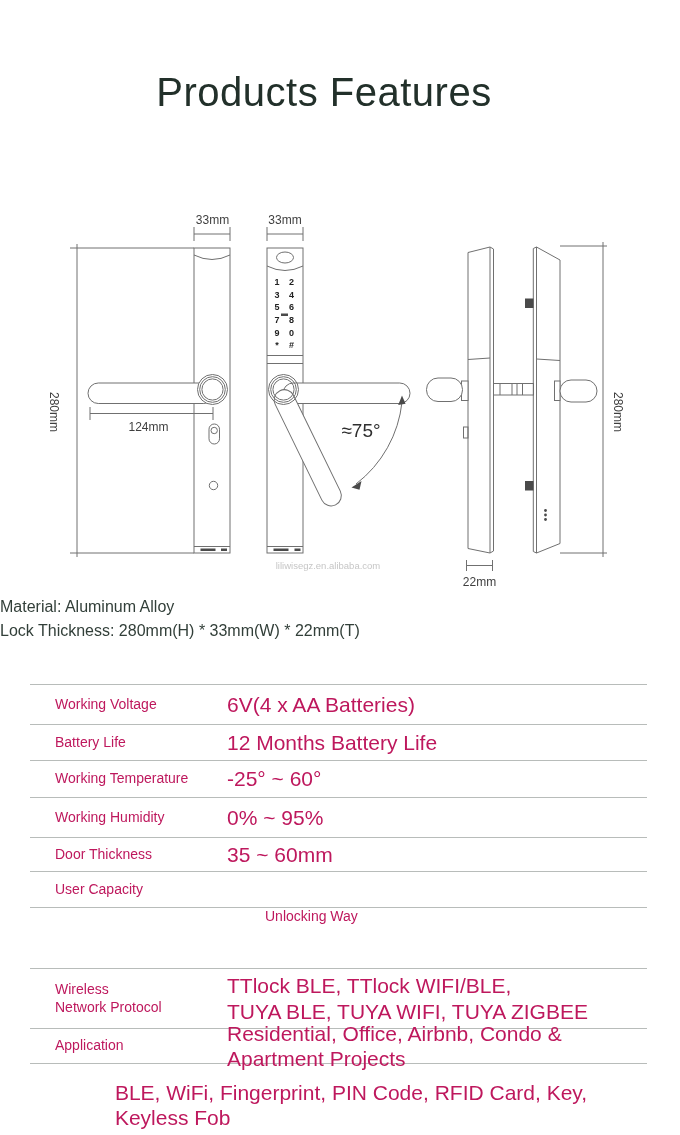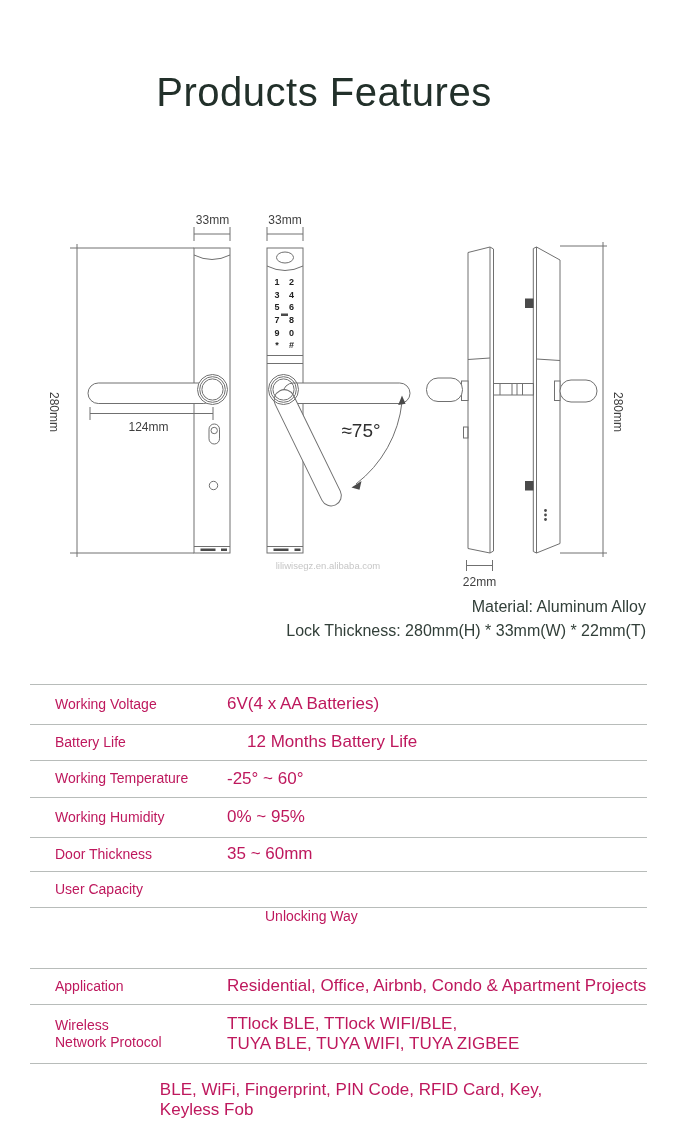--- a/index.html
+++ b/index.html
@@ -25,21 +25,21 @@
   svg .fillw{fill:#ffffff;stroke:#707070;stroke-width:1;}
   svg .dimtxt{font-family:"Liberation Sans",sans-serif;font-size:12px;fill:#3f3f3f;}
   svg .keytxt{font-family:"Liberation Sans",sans-serif;font-size:9px;font-weight:bold;fill:#222;}
   svg .angletxt{font-family:"Liberation Sans",sans-serif;font-size:19px;fill:#2f2f2f;}
   svg .wmtxt{font-family:"Liberation Sans",sans-serif;font-size:9.5px;fill:#c6c6c6;}
   svg .dark{fill:#4a4a4a;stroke:none;}
   .summary{
     position:absolute;
     top:595px;left:0;right:0;
     padding-right:34px;
-    text-align:right;
+    text-align:left;
     color:#323f39;
     font-size:16px;
     line-height:24px;
   }
   .spec-table{
     position:absolute;
     top:684px;left:30px;
     width:617px;
     color:#be185d;
   }
@@ -53,21 +53,21 @@
   .spec-row:last-child{border-bottom:1px solid #b8bcba;}
   .spec-label{
     width:172px;
     flex:0 0 172px;
     font-size:14px;
     line-height:1.25;
     white-space:pre-wrap;
   }
   .spec-value{
     flex:1;
-    font-size:17px;
+    font-size:21px;
     line-height:1.2;
     white-space:pre-wrap;
   }
 </style>
 </head>
 <body>
 
 <div class="page">
 
   <div class="title">Products Features</div>
@@ -191,21 +191,21 @@
   <div class="summary">
     <div>Material: Aluminum Alloy</div>
     <div>Lock Thickness: 280mm(H) * 33mm(W) * 22mm(T)</div>
   </div>
 
   <div class="spec-table">
       <div class="spec-row" style="height: 40px;">
       <div class="spec-label">Working Voltage</div>
       <div class="spec-value">6V(4 x AA Batteries)</div>
     </div>
-      <div class="spec-row" style="height: 36px; gap: 20px;">
+      <div class="spec-row" style="height: 36px;">
       <div class="spec-label">Battery Life</div>
       <div class="spec-value">12 Months Battery Life</div>
     </div>
       <div class="spec-row" style="height: 37px;">
       <div class="spec-label">Working Temperature</div>
       <div class="spec-value">-25° ~ 60°</div>
     </div>
       <div class="spec-row" style="height: 40px;">
       <div class="spec-label">Working Humidity</div>
       <div class="spec-value">0% ~ 95%</div>
@@ -214,26 +214,26 @@
       <div class="spec-label">Door Thickness</div>
       <div class="spec-value">35 ~ 60mm</div>
     </div>
       <div class="spec-row" style="height: 36px;">
       <div class="spec-label">User Capacity</div>
     </div>
       <div class="spec-row" style="height: 61px; flex-direction: column;">
       <div class="spec-label">Unlocking Way</div>
       <div class="spec-value">BLE, WiFi, Fingerprint, PIN Code, RFID Card, Key,
 Keyless Fob</div>
-    </div>
-      <div class="spec-row" style="height: 36px;">
-      <div class="spec-label">Application</div>
-      <div class="spec-value">Residential, Office, Airbnb, Condo &amp; Apartment Projects</div>
     </div>
       <div class="spec-row" style="height: 60px;">
       <div class="spec-label">Wireless
 Network Protocol</div>
       <div class="spec-value">TTlock BLE, TTlock WIFI/BLE,
 TUYA BLE, TUYA WIFI, TUYA ZIGBEE</div>
     </div>
+      <div class="spec-row" style="height: 36px;">
+      <div class="spec-label">Application</div>
+      <div class="spec-value">Residential, Office, Airbnb, Condo &amp; Apartment Projects</div>
+    </div>
     </div>
 
 </div>
 
 </body></html>

